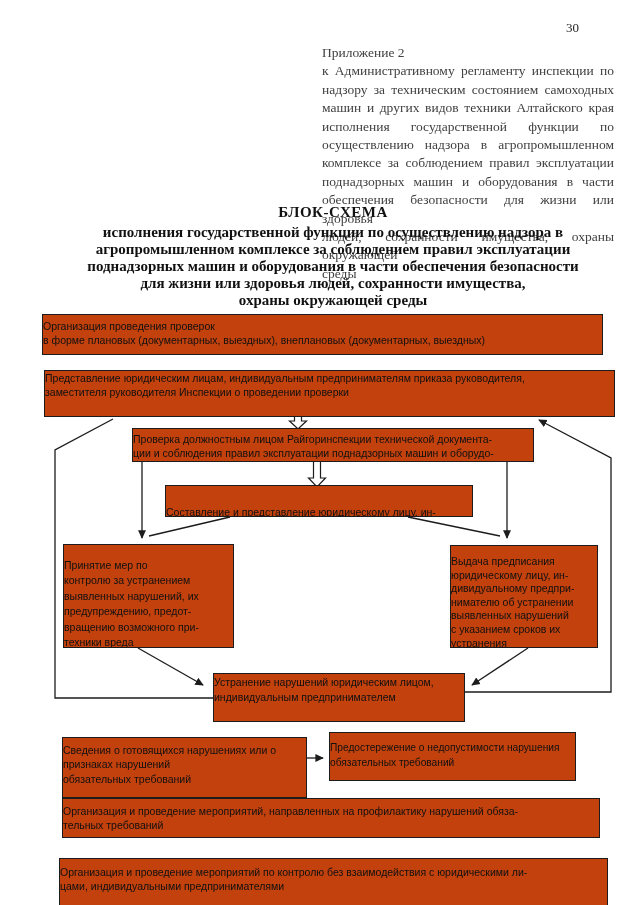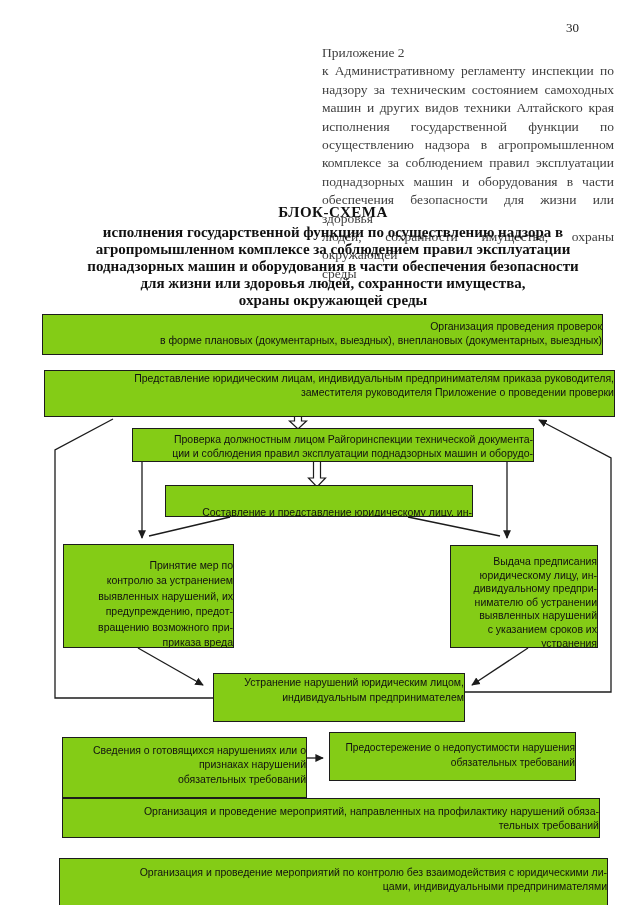--- a/index.html
+++ b/index.html
@@ -21,23 +21,23 @@
   .title{
     position:absolute;left:30px;top:204px;width:606px;text-align:center;
     font:bold 15px "Liberation Serif", serif;letter-spacing:.5px;color:#111;
   }
   .subtitle{
     position:absolute;left:30px;top:224px;width:606px;text-align:center;
     font:bold 15px "Liberation Serif", serif;line-height:17px;color:#111;
   }
   
   .fbox{
-    position:absolute;border:1.5px solid #1c1c1c;background:#84cc16;
+    position:absolute;border:1.5px solid #1c1c1c;background:#c2410c;
     font:10.5px "Liberation Sans", sans-serif;line-height:14px;color:#111;
-    text-align:right;box-sizing:border-box;overflow:hidden;
+    text-align:left;box-sizing:border-box;overflow:hidden;
   }
   .fbox .ln{white-space:nowrap;}
   #box-a{left:42px;top:314px;width:561px;height:41px;padding-top:4px;}
   #box-b{left:44px;top:370px;width:571px;height:47px;}
   #box-c{left:132px;top:428px;width:402px;height:34px;padding-top:3px;}
   #box-d{left:165px;top:485px;width:308px;height:32px;padding-top:19px;}
   #box-e{left:63px;top:544px;width:171px;height:104px;padding-top:13px;line-height:15.4px;}
   #box-f{left:450px;top:545px;width:148px;height:103px;padding-top:9px;line-height:13.6px;}
   #box-g{left:213px;top:673px;width:252px;height:49px;padding-top:1px;line-height:15px;}
   #box-h{left:62px;top:737px;width:245px;height:61px;padding-top:5px;line-height:14.3px;}
@@ -103,40 +103,40 @@
     <polyline points="465,692 611,692 611,458 539,420" marker-end="url(#ah)"></polyline>
   </svg>
 
   <div class="fbox" id="box-a">
     <div class="ln">Организация проведения  проверок</div>
     <div class="ln">в форме плановых (документарных, выездных), внеплановых (документарных, выездных)</div>
   </div>
 
   <div class="fbox" id="box-b">
     <div class="ln">Представление юридическим лицам, индивидуальным предпринимателям приказа руководителя,</div>
-    <div class="ln">заместителя руководителя Приложение о проведении проверки</div>
+    <div class="ln">заместителя руководителя Инспекции о проведении проверки</div>
   </div>
 
   <div class="fbox" id="box-c">
     <div class="ln">Проверка должностным лицом Райгоринспекции технической документа-</div>
     <div class="ln">ции и соблюдения правил  эксплуатации поднадзорных машин и оборудо-</div>
   </div>
 
   <div class="fbox" id="box-d">
     <div class="ln">Составление и представление юридическому лицу, ин-</div>
     <div class="ln">дивидуальному предпринимателю акта проверки</div>
   </div>
 
   <div class="fbox" id="box-e">
     <div class="ln">Принятие мер по</div>
     <div class="ln">контролю за устранением</div>
     <div class="ln">выявленных нарушений, их</div>
     <div class="ln">предупреждению, предот-</div>
     <div class="ln">вращению возможного при-</div>
-    <div class="ln">приказа вреда</div>
+    <div class="ln">техники вреда</div>
   </div>
 
   <div class="fbox" id="box-f">
     <div class="ln">Выдача предписания</div>
     <div class="ln">юридическому лицу, ин-</div>
     <div class="ln">дивидуальному предпри-</div>
     <div class="ln">нимателю об устранении</div>
     <div class="ln">выявленных нарушений</div>
     <div class="ln">с указанием сроков их</div>
     <div class="ln">устранения</div>

